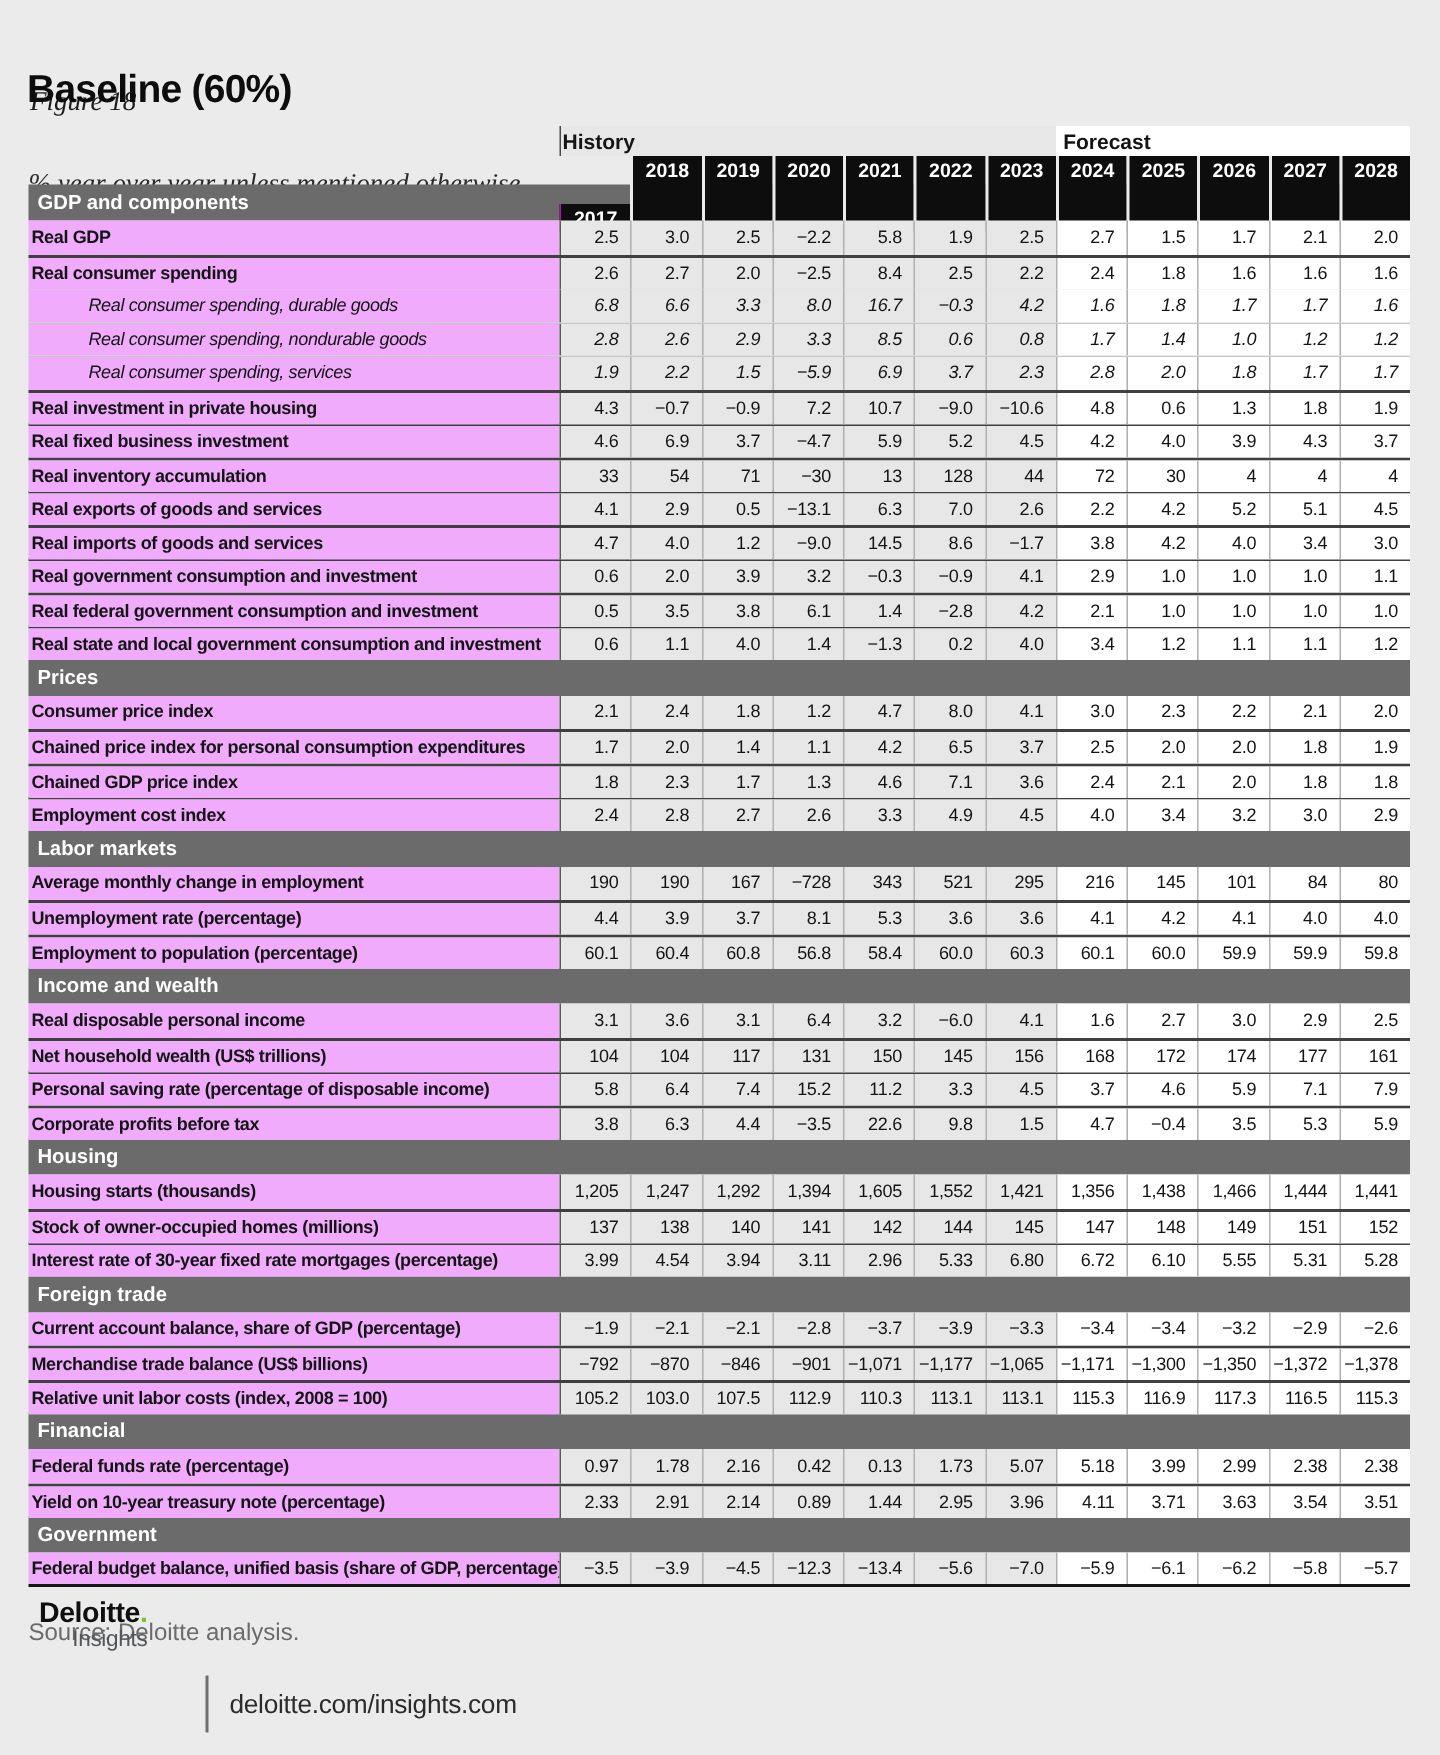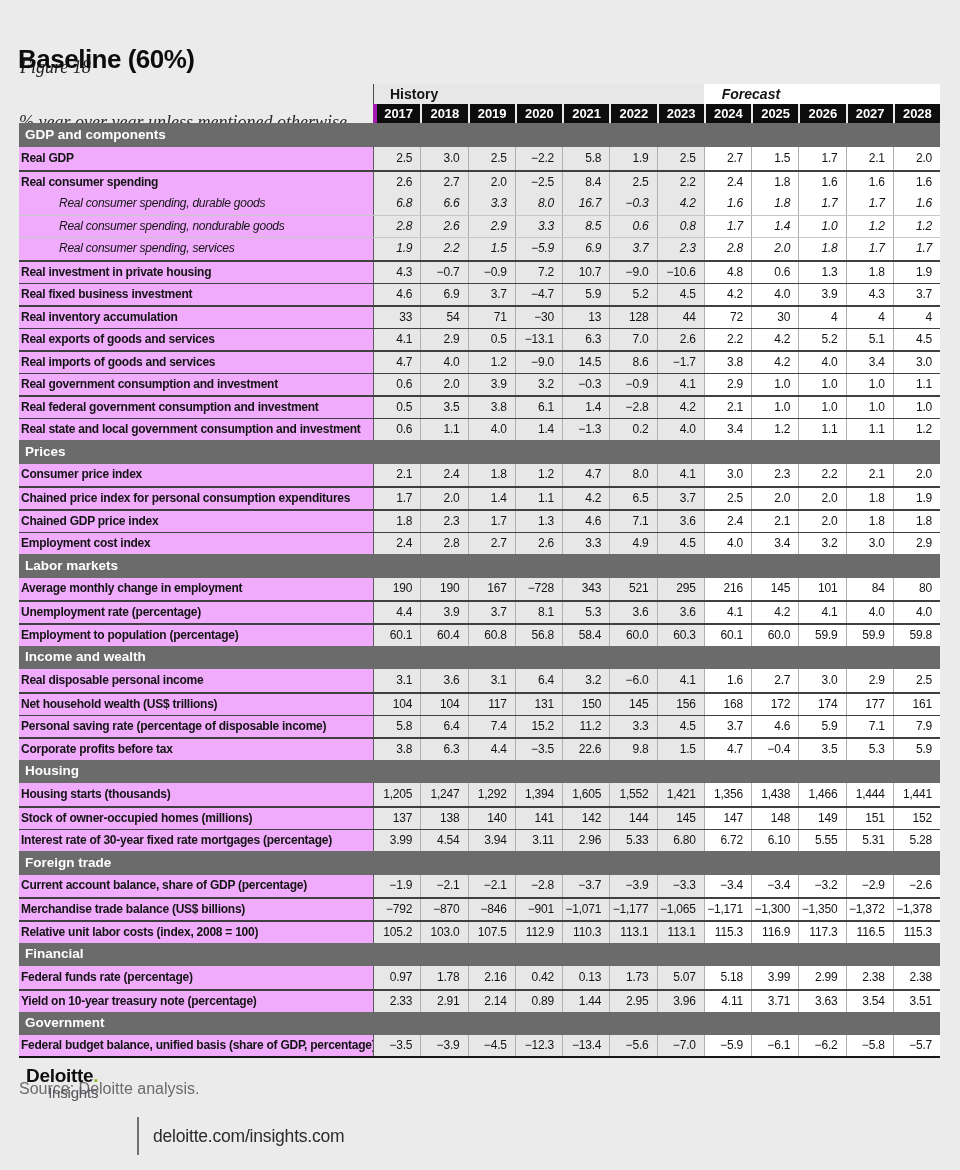--- a/index.html
+++ b/index.html
@@ -23,27 +23,27 @@
     font-family:"Liberation Serif","DejaVu Serif",serif;
     font-style:italic;font-size:18px;color:#2a2a2a;
   }
   
   .tablewrap{position:absolute;left:19px;top:84px;width:921px;}
   .trow{display:grid;grid-template-columns:354px repeat(12,1fr);box-sizing:border-box;}
   
   .period-row{height:20px;line-height:20px;}
   .p-spacer{grid-column:1;}
   .p-hist{grid-column:2 / span 7;background:#e7e7e7;border-left:1px solid #4a4a4a;
-          font-weight:700;font-size:14px;padding-left:16px;}
-  .p-fore{grid-column:9 / span 5;background:#ffffff;font-weight:700;font-size:14px;padding-left:18px;font-style:italic;}
+          font-weight:700;font-size:14px;padding-left:1px;}
+  .p-fore{grid-column:9 / span 5;background:#ffffff;font-weight:700;font-size:14px;padding-left:5px;}
   
   .year-row{height:19px;line-height:19px;}
   .ycell{background:#0d0d0d;color:#fff;font-weight:700;font-size:13px;
          text-align:center;border-left:2px solid #ebebeb;box-sizing:border-box;}
-  .ycell.first{border-left:4px solid #a21caf;}
+  .ycell.first{border-left:1px solid #a21caf;margin-top:32px;}
   
   .secbar{height:24px;line-height:24px;background:#6b6b6b;color:#fff;
           font-weight:700;font-size:13.5px;padding-left:6px;box-sizing:border-box;}
   
   .drow{height:22.5px;line-height:21px;}
   .drow.thin-top{border-top:1px solid #c6c6c6;font-style:italic;}
   .drow.thick-top{border-top:2px solid #404040;}
   .drow.table-end{border-bottom:2.5px solid #161616;}
   .lcell{background:#f0abfc;font-size:12px;letter-spacing:-0.25px;
          padding-left:2px;white-space:nowrap;overflow:hidden;box-sizing:border-box;

